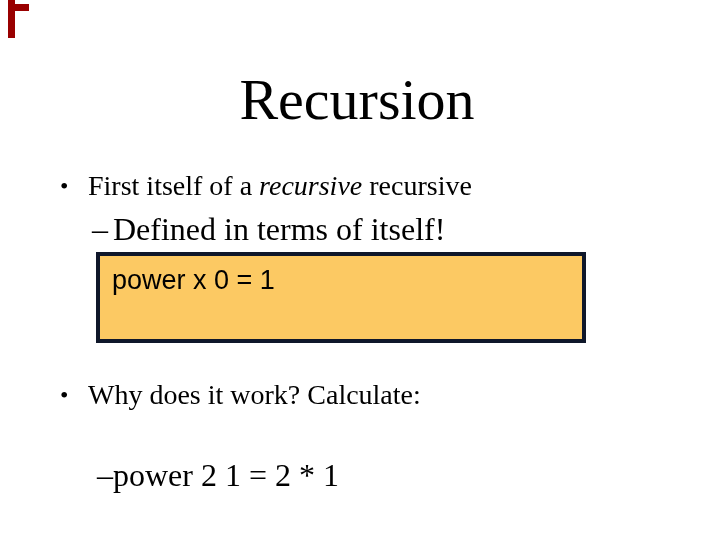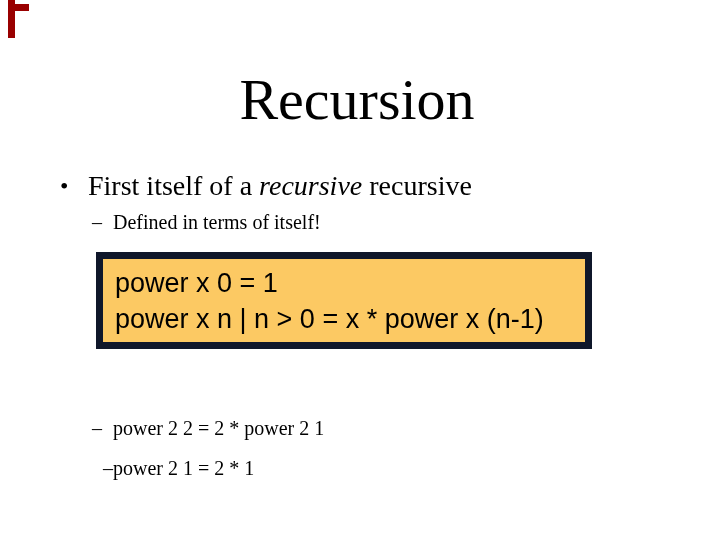--- a/index.html
+++ b/index.html
@@ -53,38 +53,38 @@
     line-height: 1.15;
   }
   .bullet-line .marker {
     display: inline-block;
     width: 28px;
     font-size: 24px;
     vertical-align: 1px;
   }
   .sub-line {
     left: 92px;
-    font-size: 20px;
+    font-size: 32px;
     line-height: 1.15;
   }
   .sub-line .marker {
     display: inline-block;
     width: 21px;
   }
   .italic {
     font-style: italic;
   }
   .code-box {
     position: absolute;
     left: 96px;
     top: 252px;
     width: 470px;
     height: 71px;
     background: #FCC963;
-    border: 7px solid #0f172a;
+    border: 4px solid #0f172a;
     padding: 6px 0 6px 12px;
     font-family: "Liberation Sans", "DejaVu Sans", sans-serif;
     font-size: 27px;
     line-height: 36px;
     color: #000000;
   }
   .pos-b1 { top: 170px; }
   .pos-s1 { top: 211px; }
   .pos-b2 { top: 379px; }
   .pos-c1 { top: 417px; }
@@ -104,26 +104,25 @@
   <div class="line bullet-line pos-b1">
     <span class="marker">•</span><span>First itself of a </span><span class="italic">recursive</span><span> recursive</span>
   </div>
 
   <div class="line sub-line pos-s1">
     <span class="marker">–</span><span>Defined in terms of itself!</span>
   </div>
 
   <div class="code-box">
     <div>power x 0 = 1</div>
-    <div>power x n | n &gt; 0 = x * power x (n-1)</div>
   </div>
 
+  <div class="line bullet-line pos-b2">
+    <span class="marker">•</span><span>Why does it work? Calculate:</span>
+  </div>
 
-  <div class="line sub-line pos-c1">
-    <span class="marker">–</span><span>power 2 2 = 2 * power 2 1</span>
-  </div>
 
   <div class="line sub-line pos-c2">
     <span class="marker">–</span><span>power 2 1 = 2 * 1</span>
   </div>
 
 
 </div>
 
 </body></html>

